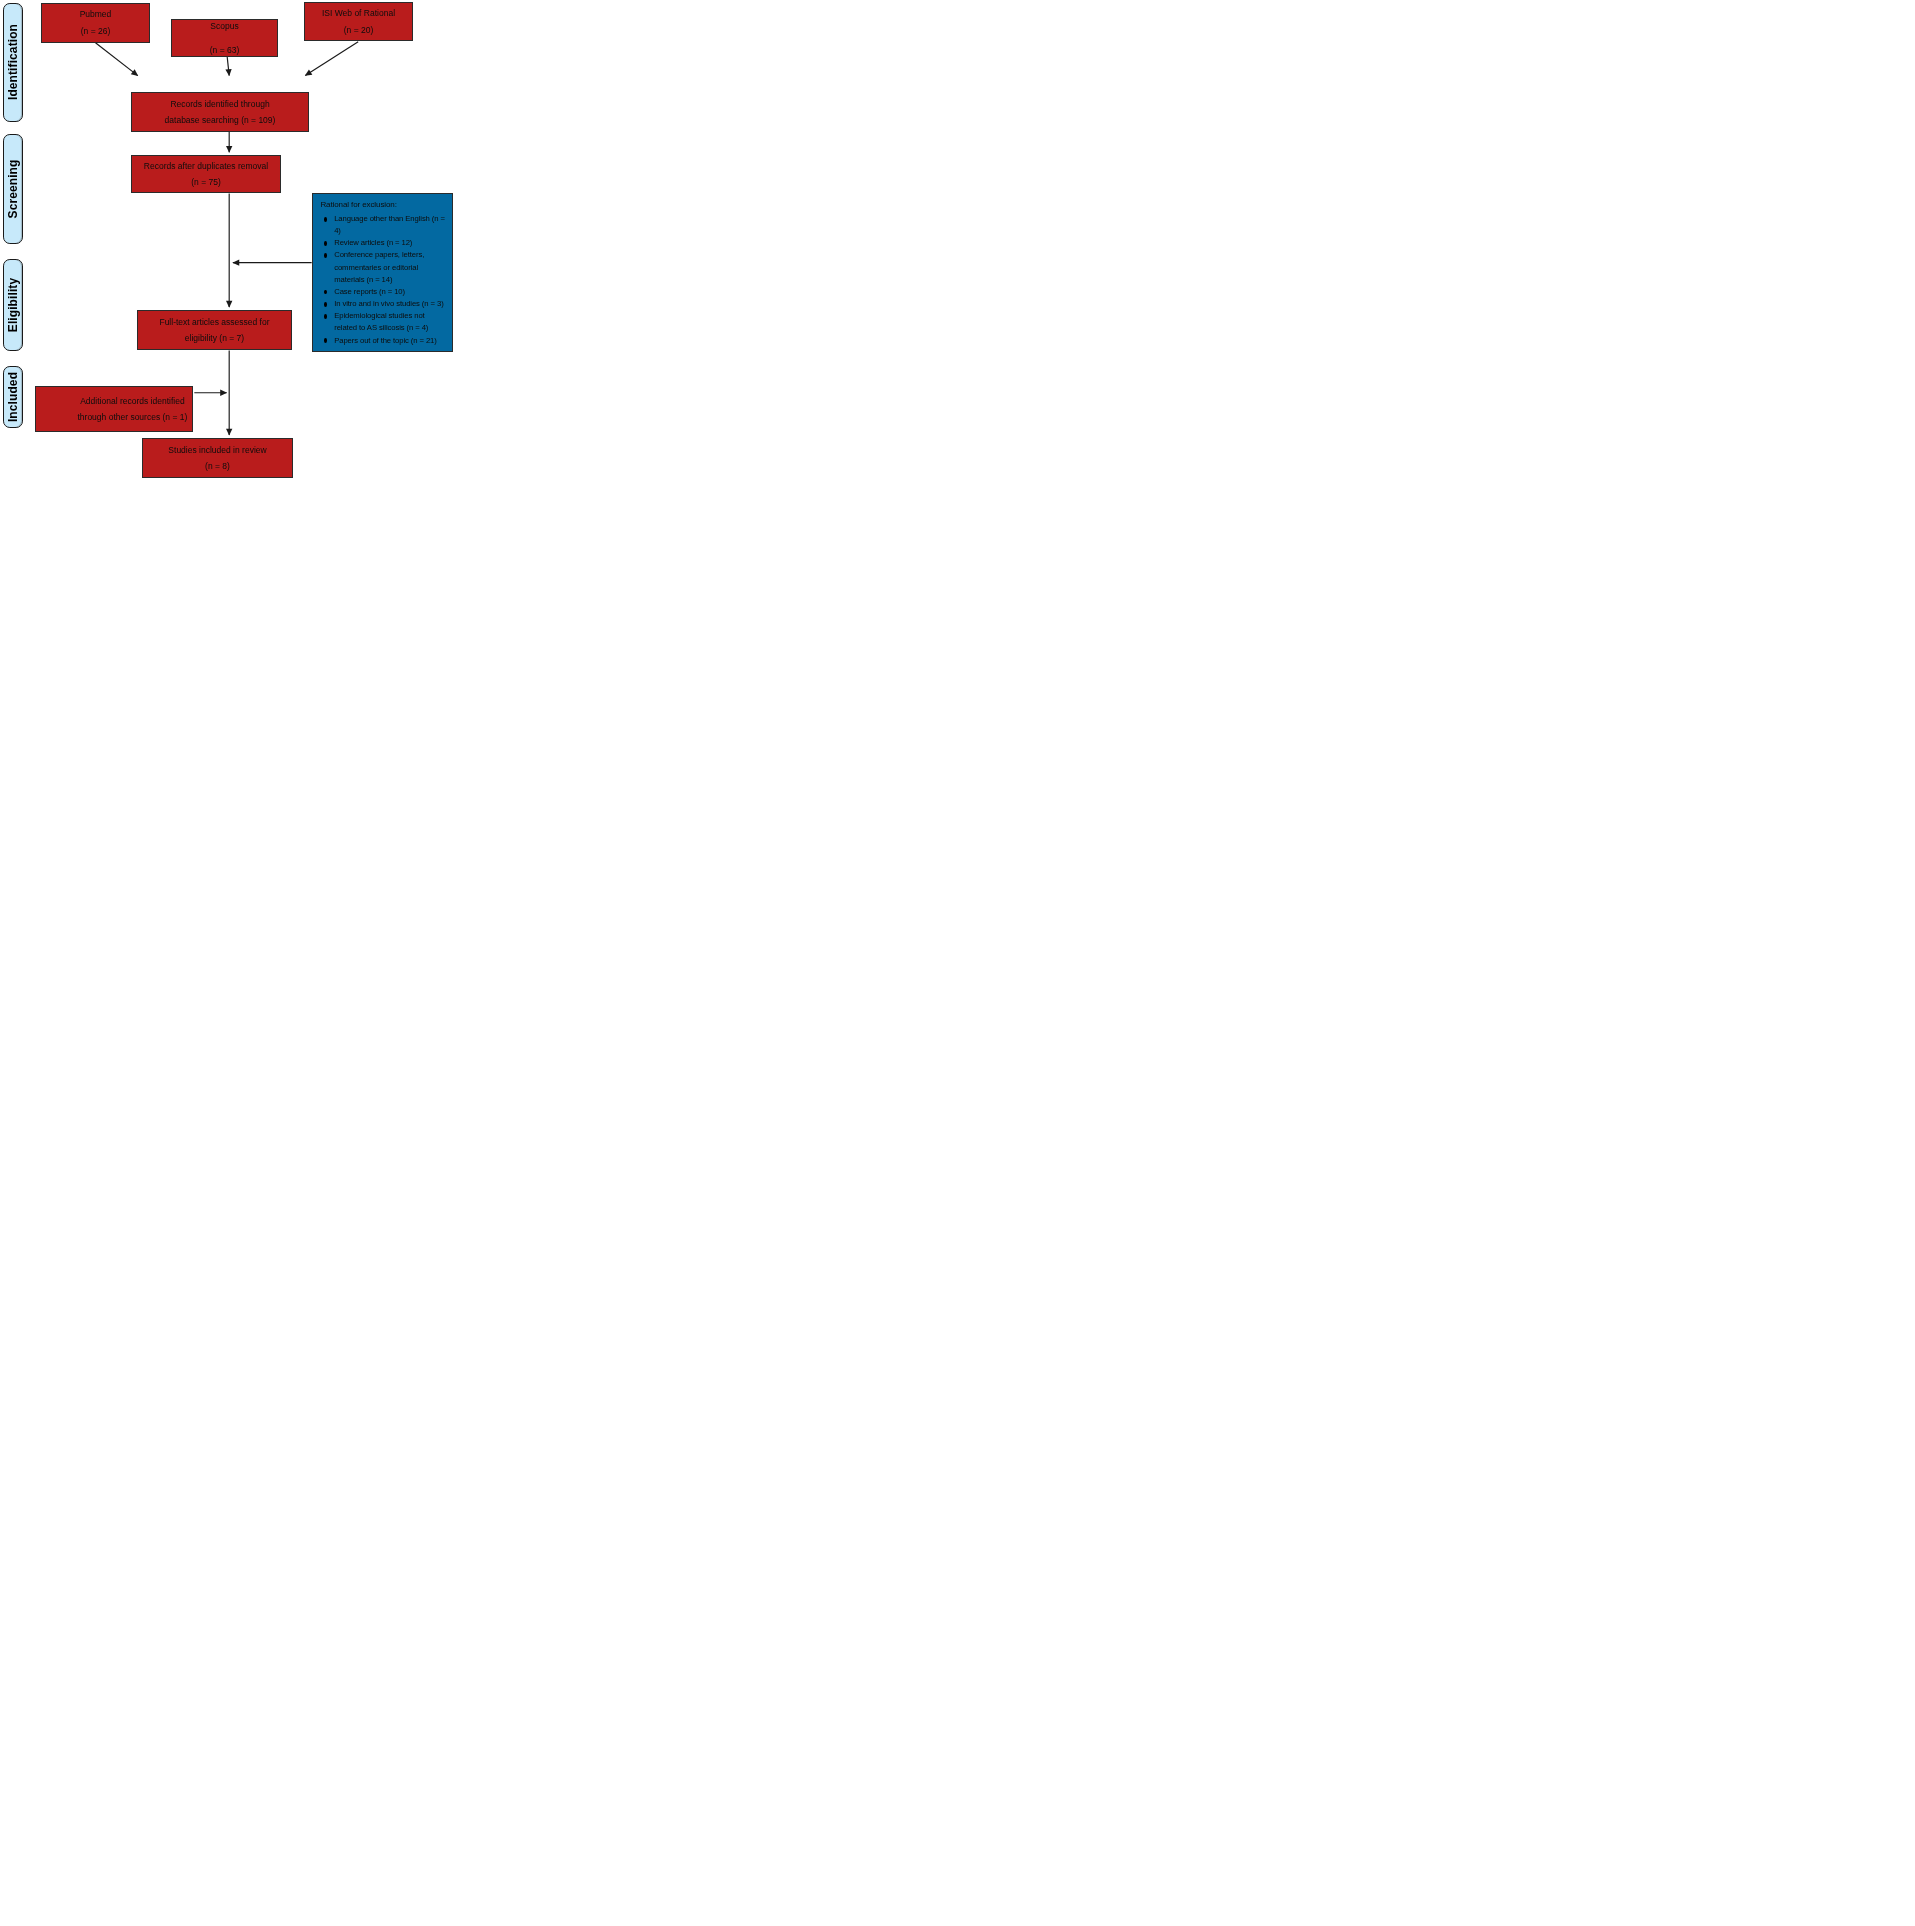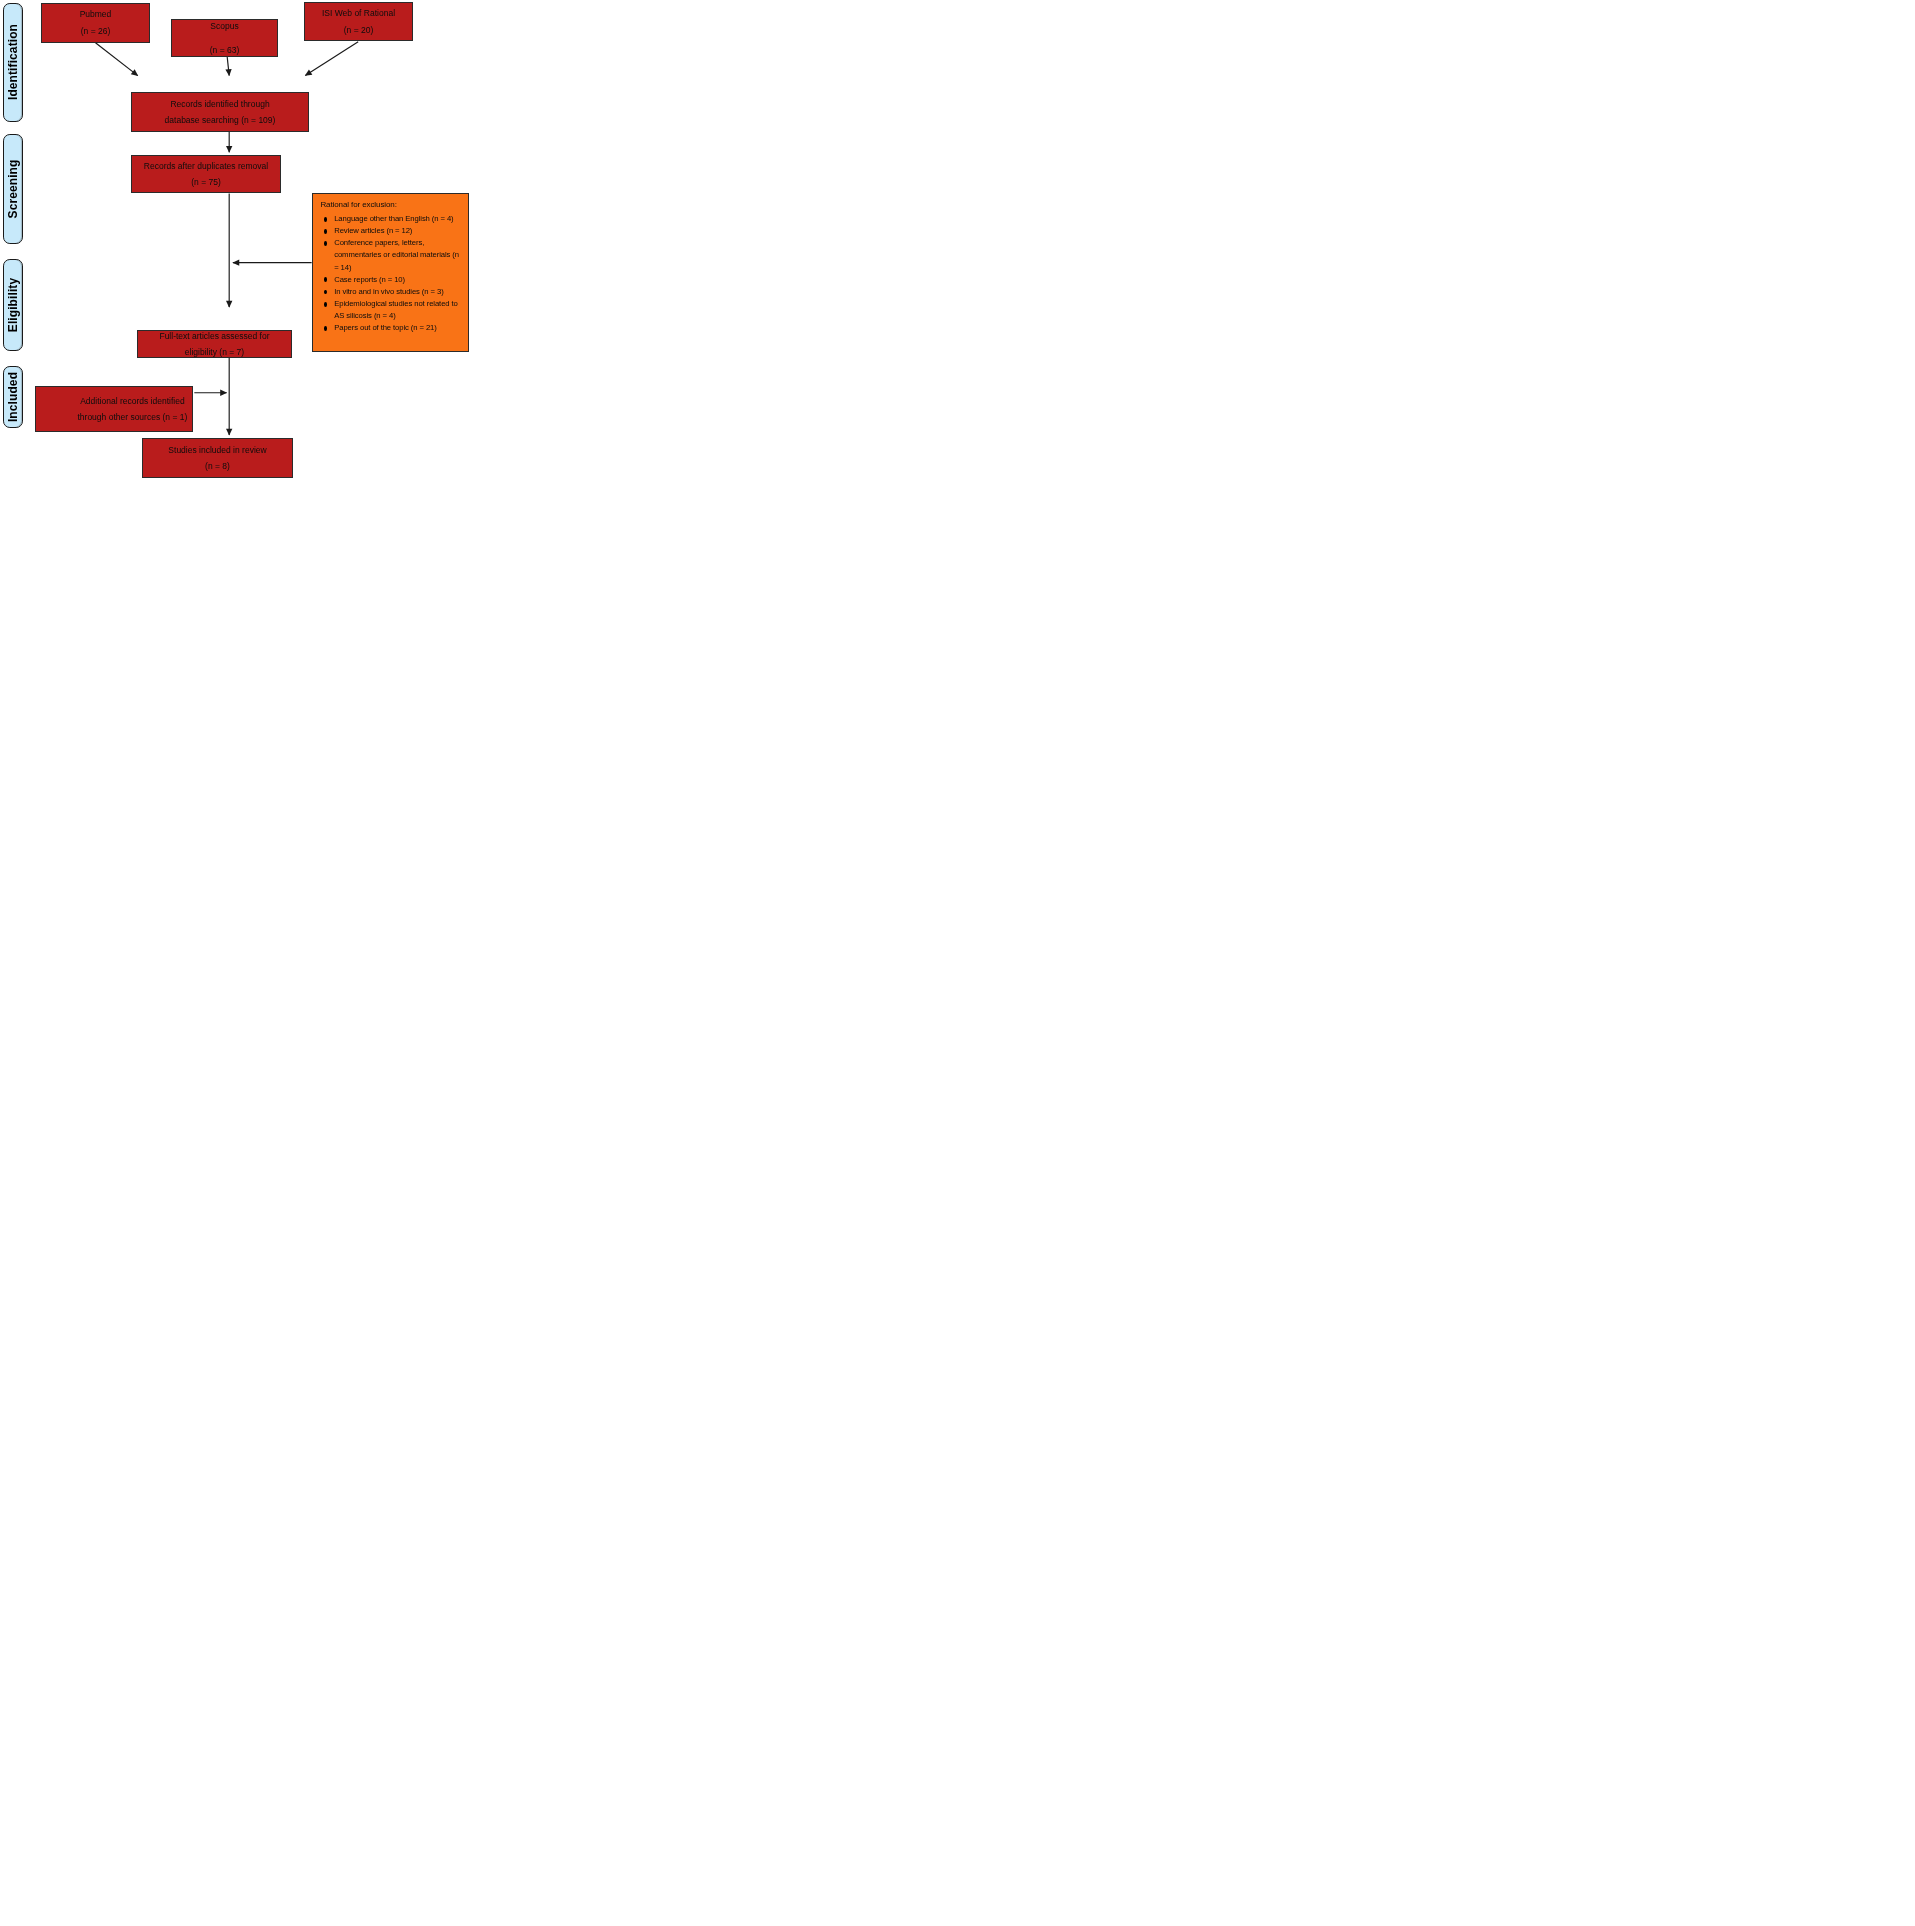--- a/index.html
+++ b/index.html
@@ -45,28 +45,28 @@
     display:flex;flex-direction:column;justify-content:center;align-items:center;
     text-align:center;
     font-size:8.5px;line-height:1.9;
     padding:1.1px 3.2px;
   }
   .b-pubmed{left:41px;top:2.6px;width:109px;height:40px;}
   .b-scopus{left:171px;top:19px;width:107px;height:38px;gap:7px;}
   .b-isi{left:304px;top:2.1px;width:109px;height:39px;}
   .b-identified{left:131px;top:78px;width:178px;height:40px;margin-top:14px;}
   .b-duplicates{left:131px;top:155px;width:150px;height:38px;}
-  .b-fulltext{left:137px;top:310px;width:155px;height:28px;margin-top:20px;}
+  .b-fulltext{left:137px;top:310px;width:155px;height:40px;}
   .b-additional{left:35px;top:386px;width:158px;height:46px;padding-left:40px;}
   .b-studies{left:142px;top:438px;width:151px;height:40px;}
 
   
   .b-exclusion{
-    position:absolute;left:312px;top:193px;width:157px;height:159px;
-    background:#f97316;border:1.1px solid var(--box-border);border-top-width:1.6px;
+    position:absolute;left:312px;top:193px;width:141px;height:159px;
+    background:#0369a1;border:1.1px solid var(--box-border);border-top-width:1.6px;
     padding:5.3px 4.2px 3.2px 7.4px;
     font-size:7.7px;line-height:1.58;letter-spacing:-0.1px;
   }
   .excl-title{font-size:8px;margin:0 0 1.1px 0;}
   .excl-list{list-style:none;margin:0;padding:0;}
   .excl-item{display:flex;align-items:flex-start;}
   .blt{
     flex:0 0 13.8px;display:flex;justify-content:flex-start;padding-left:3.7px;
   }
   .blt-dot{

